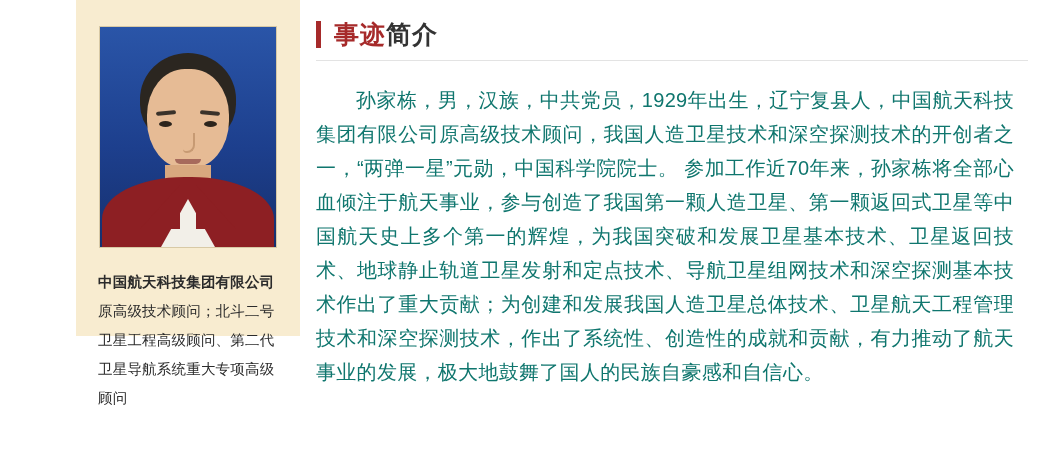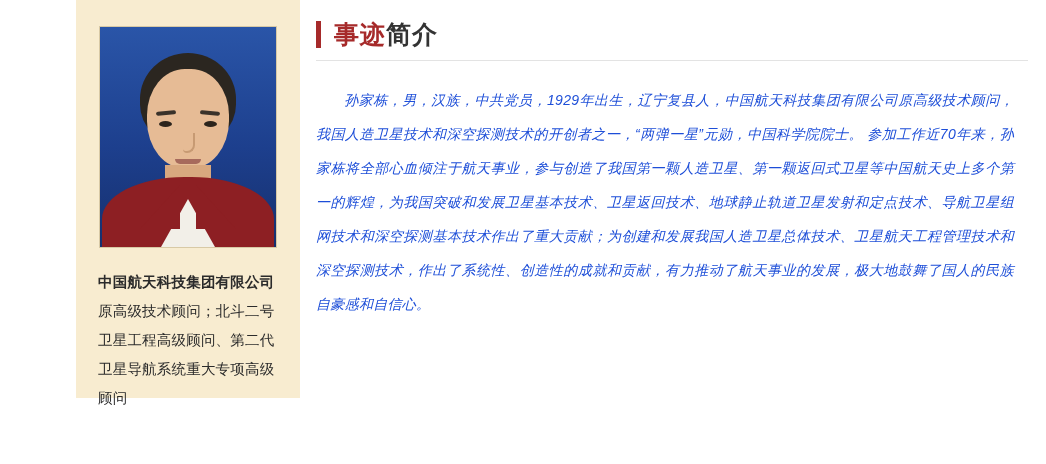--- a/index.html
+++ b/index.html
@@ -20,21 +20,21 @@
     display: flex;
     flex-direction: row;
   }
 
   
   .profile-card {
     position: absolute;
     left: 76px;
     top: 0;
     width: 224px;
-    height: 398px;
+    height: 336px;
     background: #f8ecd0;
     box-sizing: border-box;
     padding: 26px 22px 0 22px;
   }
   .portrait-frame {
     width: 178px;
     height: 222px;
     margin: 0 auto;
     background: #1b3f8f;
     border: 1px solid #d8c9a5;
@@ -198,27 +198,26 @@
     top: 0;
     font-size: 25px;
     font-weight: bold;
     letter-spacing: 1px;
     line-height: 36px;
   }
   .section-title .t1 { color: #a62a2a; }
   .section-title .t2 { color: #333333; }
 
   .body-text {
-    font-size: 14px;
+    font-size: 20px;
     line-height: 34px;
-    color: #1d4ed8;
+    color: #0f766e;
     text-align: justify;
     letter-spacing: 0.3px;
     padding-right: 14px;
-    font-style: italic;
   }
   .body-text .indent { display: inline-block; width: 2em; }
 </style>
 </head>
 <body>
 
 <div class="page">
 
   <div class="profile-card">
 

